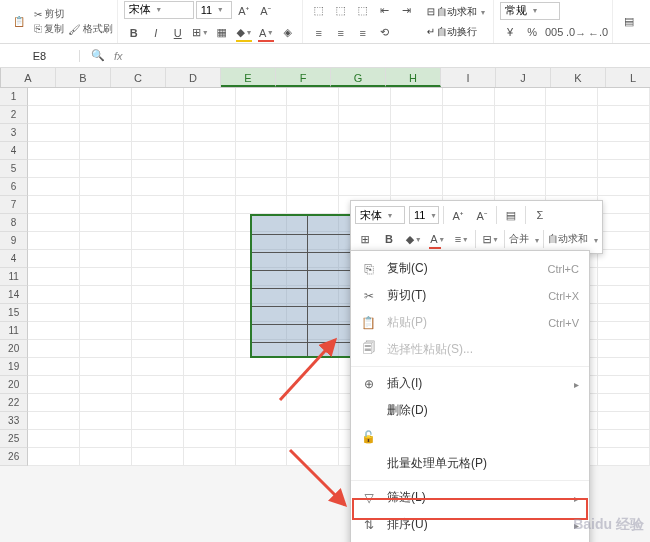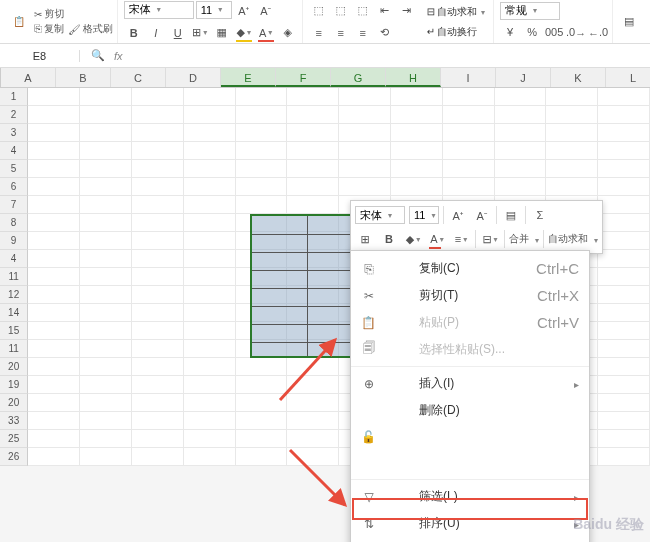--- a/index.html
+++ b/index.html
@@ -32,22 +32,22 @@
 .sel-inner-h { position: absolute; border-top: 1px solid #555; left: 0; right: 0; }
 
 .mini-toolbar { position: absolute; background: #fff; border: 1px solid #ccc; box-shadow: 0 2px 6px rgba(0,0,0,0.2); padding: 4px; display: flex; flex-direction: column; gap: 4px; font-size: 11px; }
 .mini-row { display: flex; align-items: center; gap: 4px; }
 .mini-sep { width: 1px; background: #ddd; height: 18px; }
 
 .context-menu { position: absolute; background: #fff; border: 1px solid #ccc; box-shadow: 0 2px 8px rgba(0,0,0,0.25); width: 240px; font-size: 12px; padding: 4px 0; }
 .menu-item { display: flex; align-items: center; padding: 5px 10px; gap: 10px; cursor: pointer; color: #333; }
 .menu-item.disabled { color: #bbb; cursor: default; }
 .menu-icon { width: 16px; height: 16px; display: inline-flex; align-items: center; justify-content: center; color: #666; font-size: 12px; }
-.menu-label { flex: 1; margin-left: 32px; }
-.menu-shortcut { color: #999; font-size: 15px; }
+.menu-label { flex: 1; }
+.menu-shortcut { color: #999; font-size: 11px; }
 .menu-sep { height: 1px; background: #eee; margin: 3px 0; }
 .menu-arrow::after { content: "▸"; color: #888; font-size: 10px; }
 .highlight-box { position: absolute; border: 2px solid #e74c3c; pointer-events: none; }
 
 .arrow-red { position: absolute; pointer-events: none; }
 .watermark { position: absolute; right: 6px; bottom: 8px; color: rgba(150,150,170,0.5); font-size: 14px; font-weight: bold; pointer-events: none; }
 
 svg { display: block; }
 </style>
 </head>
@@ -339,35 +339,20 @@
         <div class="cell"></div>
         <div class="cell"></div>
         <div class="cell"></div>
         <div class="cell"></div>
         <div class="cell"></div>
         <div class="cell"></div>
         <div class="cell"></div>
         <div class="cell"></div>
       </div>
       <div class="row">
-        <div class="row-h">12</div>
-        <div class="cell"></div>
-        <div class="cell"></div>
-        <div class="cell"></div>
-        <div class="cell"></div>
-        <div class="cell"></div>
-        <div class="cell"></div>
-        <div class="cell"></div>
-        <div class="cell"></div>
-        <div class="cell"></div>
-        <div class="cell"></div>
-        <div class="cell"></div>
-        <div class="cell"></div>
-      </div>
-      <div class="row">
         <div class="row-h">14</div>
         <div class="cell"></div>
         <div class="cell"></div>
         <div class="cell"></div>
         <div class="cell"></div>
         <div class="cell"></div>
         <div class="cell"></div>
         <div class="cell"></div>
         <div class="cell"></div>
         <div class="cell"></div>
@@ -430,20 +415,35 @@
         <div class="cell"></div>
         <div class="cell"></div>
         <div class="cell"></div>
         <div class="cell"></div>
         <div class="cell"></div>
         <div class="cell"></div>
         <div class="cell"></div>
       </div>
       <div class="row">
         <div class="row-h">20</div>
+        <div class="cell"></div>
+        <div class="cell"></div>
+        <div class="cell"></div>
+        <div class="cell"></div>
+        <div class="cell"></div>
+        <div class="cell"></div>
+        <div class="cell"></div>
+        <div class="cell"></div>
+        <div class="cell"></div>
+        <div class="cell"></div>
+        <div class="cell"></div>
+        <div class="cell"></div>
+      </div>
+      <div class="row">
+        <div class="row-h">22</div>
         <div class="cell"></div>
         <div class="cell"></div>
         <div class="cell"></div>
         <div class="cell"></div>
         <div class="cell"></div>
         <div class="cell"></div>
         <div class="cell"></div>
         <div class="cell"></div>
         <div class="cell"></div>
         <div class="cell"></div>
@@ -574,20 +574,21 @@
     </div>
     <div class="menu-item">
       <span class="menu-icon"></span>
       <span class="menu-label">删除(D)</span>
     </div>
     <div class="menu-item">
       <span class="menu-icon">🔓</span>
     </div>
     <div class="menu-item">
       <span class="menu-icon"></span>
+      <span class="menu-label">批量处理单元格(P)</span>
     </div>
     <div class="menu-sep"></div>
     <div class="menu-item">
       <span class="menu-icon">▽</span>
       <span class="menu-label">筛选(L)</span>
       <span class="menu-arrow"></span>
     </div>
     <div class="menu-item">
       <span class="menu-icon">⇅</span>
       <span class="menu-label">排序(U)</span>

